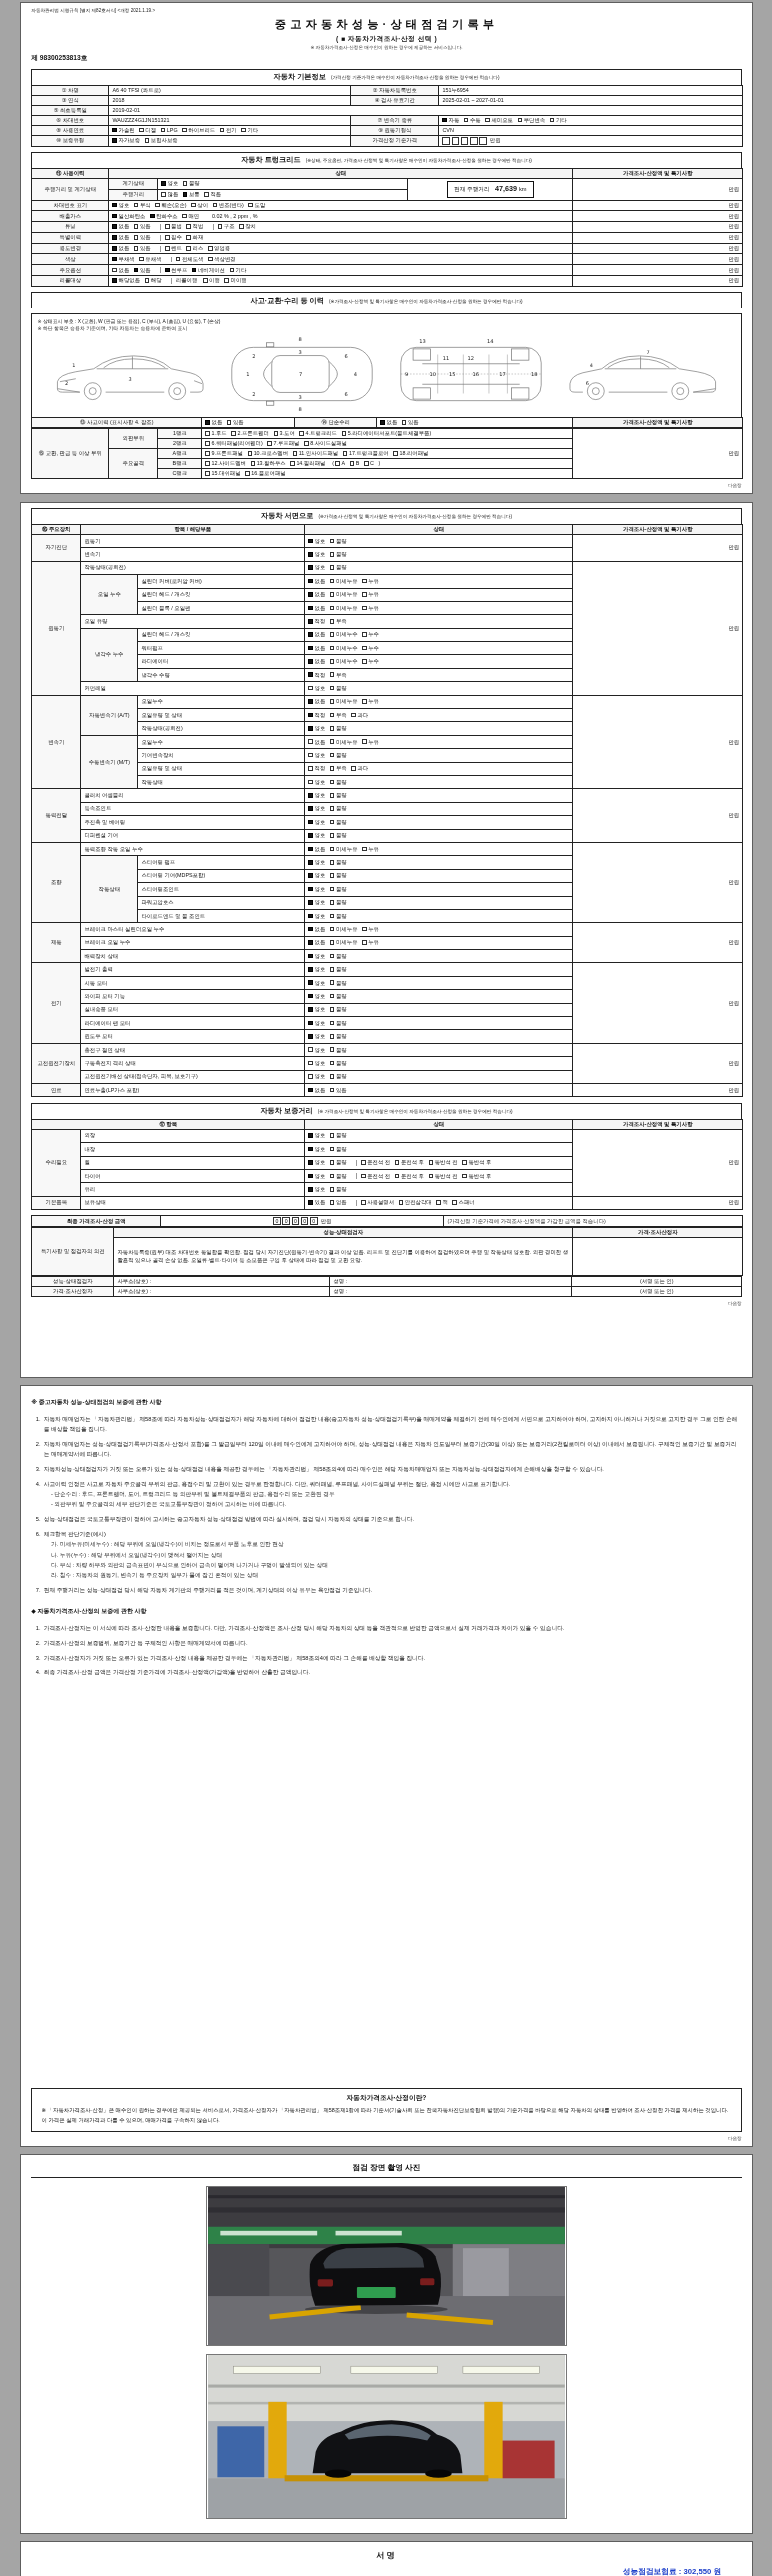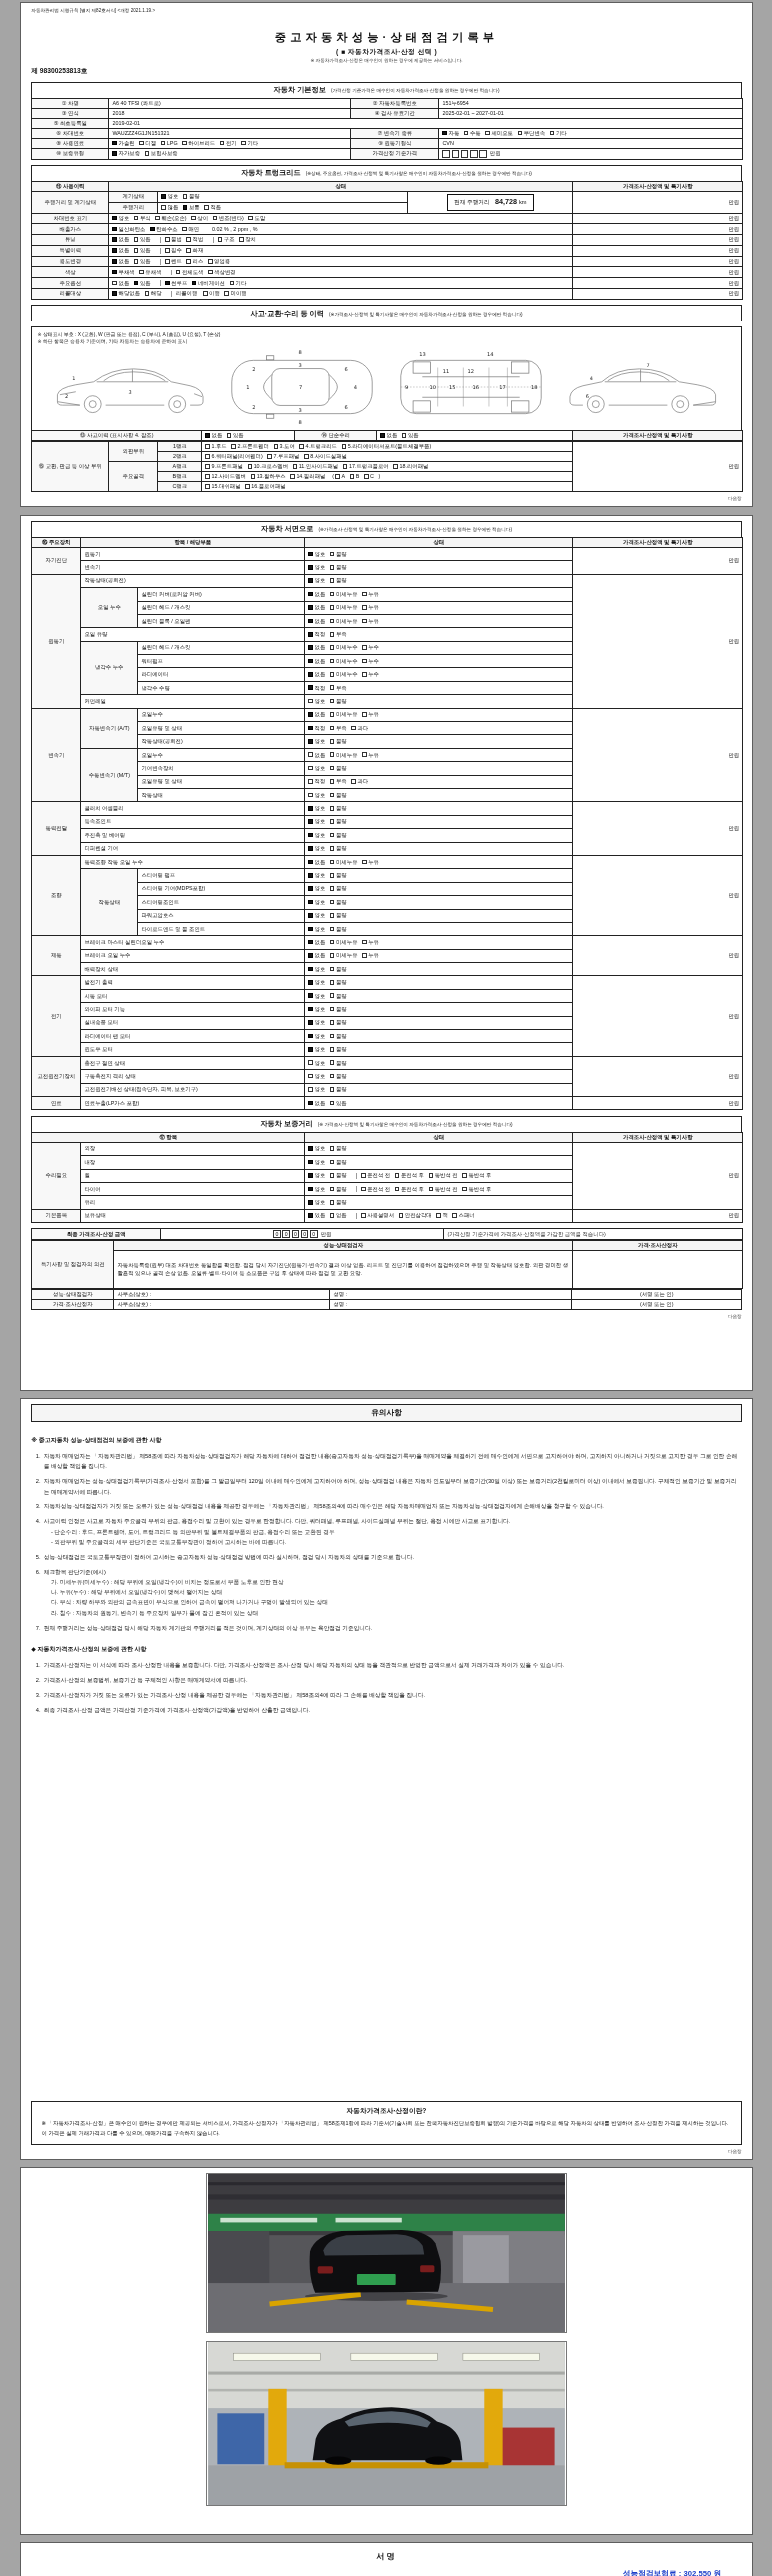--- a/index.html
+++ b/index.html
@@ -6,21 +6,21 @@
   html,body{background:#a5a5a5}
   body{width:773px;font-family:"Liberation Sans","DejaVu Sans",sans-serif;color:#111}
   .canvas{width:773px;padding:2.1px 0 5.2px}
   .page{width:733px;margin:0 auto 7.2px;background:#fff;border:0.5px solid #5e5e5e;padding:5.2px 10.3px;position:relative}
   #p1{min-height:410px}
   #p2{min-height:876px}
   #p3{min-height:762px;display:flex;flex-direction:column}
   #p4{min-height:368px}
   #p5{min-height:88px}
   .topnote{font-size:4.6px;color:#222;margin-bottom:2.1px}
-  .doc-title{text-align:center;font-size:11.3px;font-weight:bold;letter-spacing:4.1px;margin-top:17px}
+  .doc-title{text-align:center;font-size:11.3px;font-weight:bold;letter-spacing:4.1px;margin-top:4px}
   .doc-subtitle{text-align:center;font-size:6.7px;font-weight:bold;margin-top:2.6px;letter-spacing:0.5px}
   .doc-subnote{text-align:center;font-size:4.6px;color:#333;margin-top:1.5px}
   .doc-no{font-size:6.7px;font-weight:bold;margin:4.1px 0 1px}
   .sec-title{border:0.5px solid #222;border-bottom:none;text-align:center;font-weight:bold;font-size:7.2px;padding:2.6px 0;margin-top:5.2px;background:#fff}
   .sec-title .note{font-weight:normal;font-size:4.6px;margin-left:3.1px;letter-spacing:0}
   table.tbl{border-collapse:collapse;width:100%;table-layout:fixed}
   .tbl td,.tbl th{border:0.5px solid #222;font-size:5.4px;padding:1px 3.1px;vertical-align:middle;overflow:hidden}
   .tbl th{font-weight:bold;text-align:center;background:#f5f5f5}
   .lab{background:#f8f8f8;text-align:center}
   .val{text-align:left;padding-left:4.1px}
@@ -144,21 +144,21 @@
           <th>⑪ 사용이력</th>
           <th colspan="3">상태</th>
           <th>가격조사·산정액 및 특기사항</th>
         </tr>
       </thead>
       <tbody id="overall-body">
           <tr>
             <td class="lab" rowspan="2">주행거리 및 계기상태</td>
             <td class="lab">계기상태</td>
             <td class="val"><span class="opt"><span class="cb on"></span><span>양호</span></span><span class="opt"><span class="cb"></span><span>불량</span></span></td>
-            <td class="center" rowspan="2"><span class="kmbox">현재 주행거리<b>84,728</b>km</span></td>
+            <td class="center" rowspan="2"><span class="kmbox">현재 주행거리<b>47,639</b>km</span></td>
             <td class="price" rowspan="2">만원</td>
           </tr>
           <tr>
             <td class="lab">주행거리</td>
             <td class="val"><span class="opt"><span class="cb"></span><span>많음</span></span><span class="opt"><span class="cb on"></span><span>보통</span></span><span class="opt"><span class="cb"></span><span>적음</span></span></td>
           </tr>
           <tr>
             <td class="lab" rowspan="1">차대번호 표기</td>
             <td class="val" colspan="3"><span class="opt"><span class="cb on"></span><span>양호</span></span><span class="opt"><span class="cb"></span><span>부식</span></span><span class="opt"><span class="cb"></span><span>훼손(오손)</span></span><span class="opt"><span class="cb"></span><span>상이</span></span><span class="opt"><span class="cb"></span><span>변조(변타)</span></span><span class="opt"><span class="cb"></span><span>도말</span></span></td>
             <td class="price">만원</td>
@@ -656,21 +656,20 @@
           <td class="val">사무소(상호) :</td>
           <td class="val">성명 :</td>
           <td class="center">(서명 또는 인)</td>
         </tr>
       </tbody>
     </table>
     <div class="nextpg">다음장</div>
   </div>
 
   <div class="page" id="p3">
-    <div class="notice-title">유의사항</div>
     <div class="notice-sec">※ 중고자동차 성능·상태점검의 보증에 관한 사항</div>
     <div id="notices1">
         <div class="nitem">
           <span class="nnum">1.</span>
           <div class="ntxt">자동차 매매업자는 「자동차관리법」 제58조에 따라 자동차성능·상태점검자가 해당 자동차에 대하여 점검한 내용(중고자동차 성능·상태점검기록부)을 매매계약을 체결하기 전에 매수인에게 서면으로 고지하여야 하며, 고지하지 아니하거나 거짓으로 고지한 경우 그로 인한 손해를 배상할 책임을 집니다.</div>
         </div>
         <div class="nitem">
           <span class="nnum">2.</span>
           <div class="ntxt">자동차 매매업자는 성능·상태점검기록부(가격조사·산정서 포함)를 그 발급일부터 120일 이내에 매수인에게 고지하여야 하며, 성능·상태점검 내용은 자동차 인도일부터 보증기간(30일 이상) 또는 보증거리(2천킬로미터 이상) 이내에서 보증됩니다. 구체적인 보증기간 및 보증거리는 매매계약서에 따릅니다.</div>
         </div>
@@ -716,20 +715,21 @@
       </div>
     <div class="grow"></div>
     <div class="pbi">
       <div class="pbi-title">자동차가격조사·산정이란?</div>
       <div class="pbi-text">※ 「자동차가격조사·산정」은 매수인이 원하는 경우에만 제공되는 서비스로서, 가격조사·산정자가 「자동차관리법」 제58조제1항에 따라 기준서(기술사회 또는 한국자동차진단보증협회 발행)의 기준가격을 바탕으로 해당 자동차의 상태를 반영하여 조사·산정한 가격을 제시하는 것입니다. 이 가격은 실제 거래가격과 다를 수 있으며, 매매가격을 구속하지 않습니다.</div>
     </div>
     <div class="nextpg">다음장</div>
   </div>
 
   <div class="page" id="p4">
+    <div class="photos-title">점검 장면 촬영 사진</div>
     <svg class="photo" width="361" height="160" viewBox="0 0 700 310">
       <rect width="700" height="310" fill="#56565a"></rect>
       <rect width="700" height="120" fill="#3d3c40"></rect>
       <rect y="40" width="700" height="10" fill="#2f2e33"></rect>
       <rect y="16" width="700" height="6" fill="#2a292e"></rect>
       <rect y="78" width="700" height="34" fill="#2e8248"></rect>
       <rect x="24" y="86" width="190" height="9" fill="#e8f5e9" opacity="0.85"></rect>
       <rect x="250" y="86" width="130" height="9" fill="#e8f5e9" opacity="0.85"></rect>
       <rect x="480" y="112" width="220" height="198" fill="#7e7e83"></rect>
       <rect x="500" y="120" width="90" height="130" fill="#9a9aa0"></rect>

